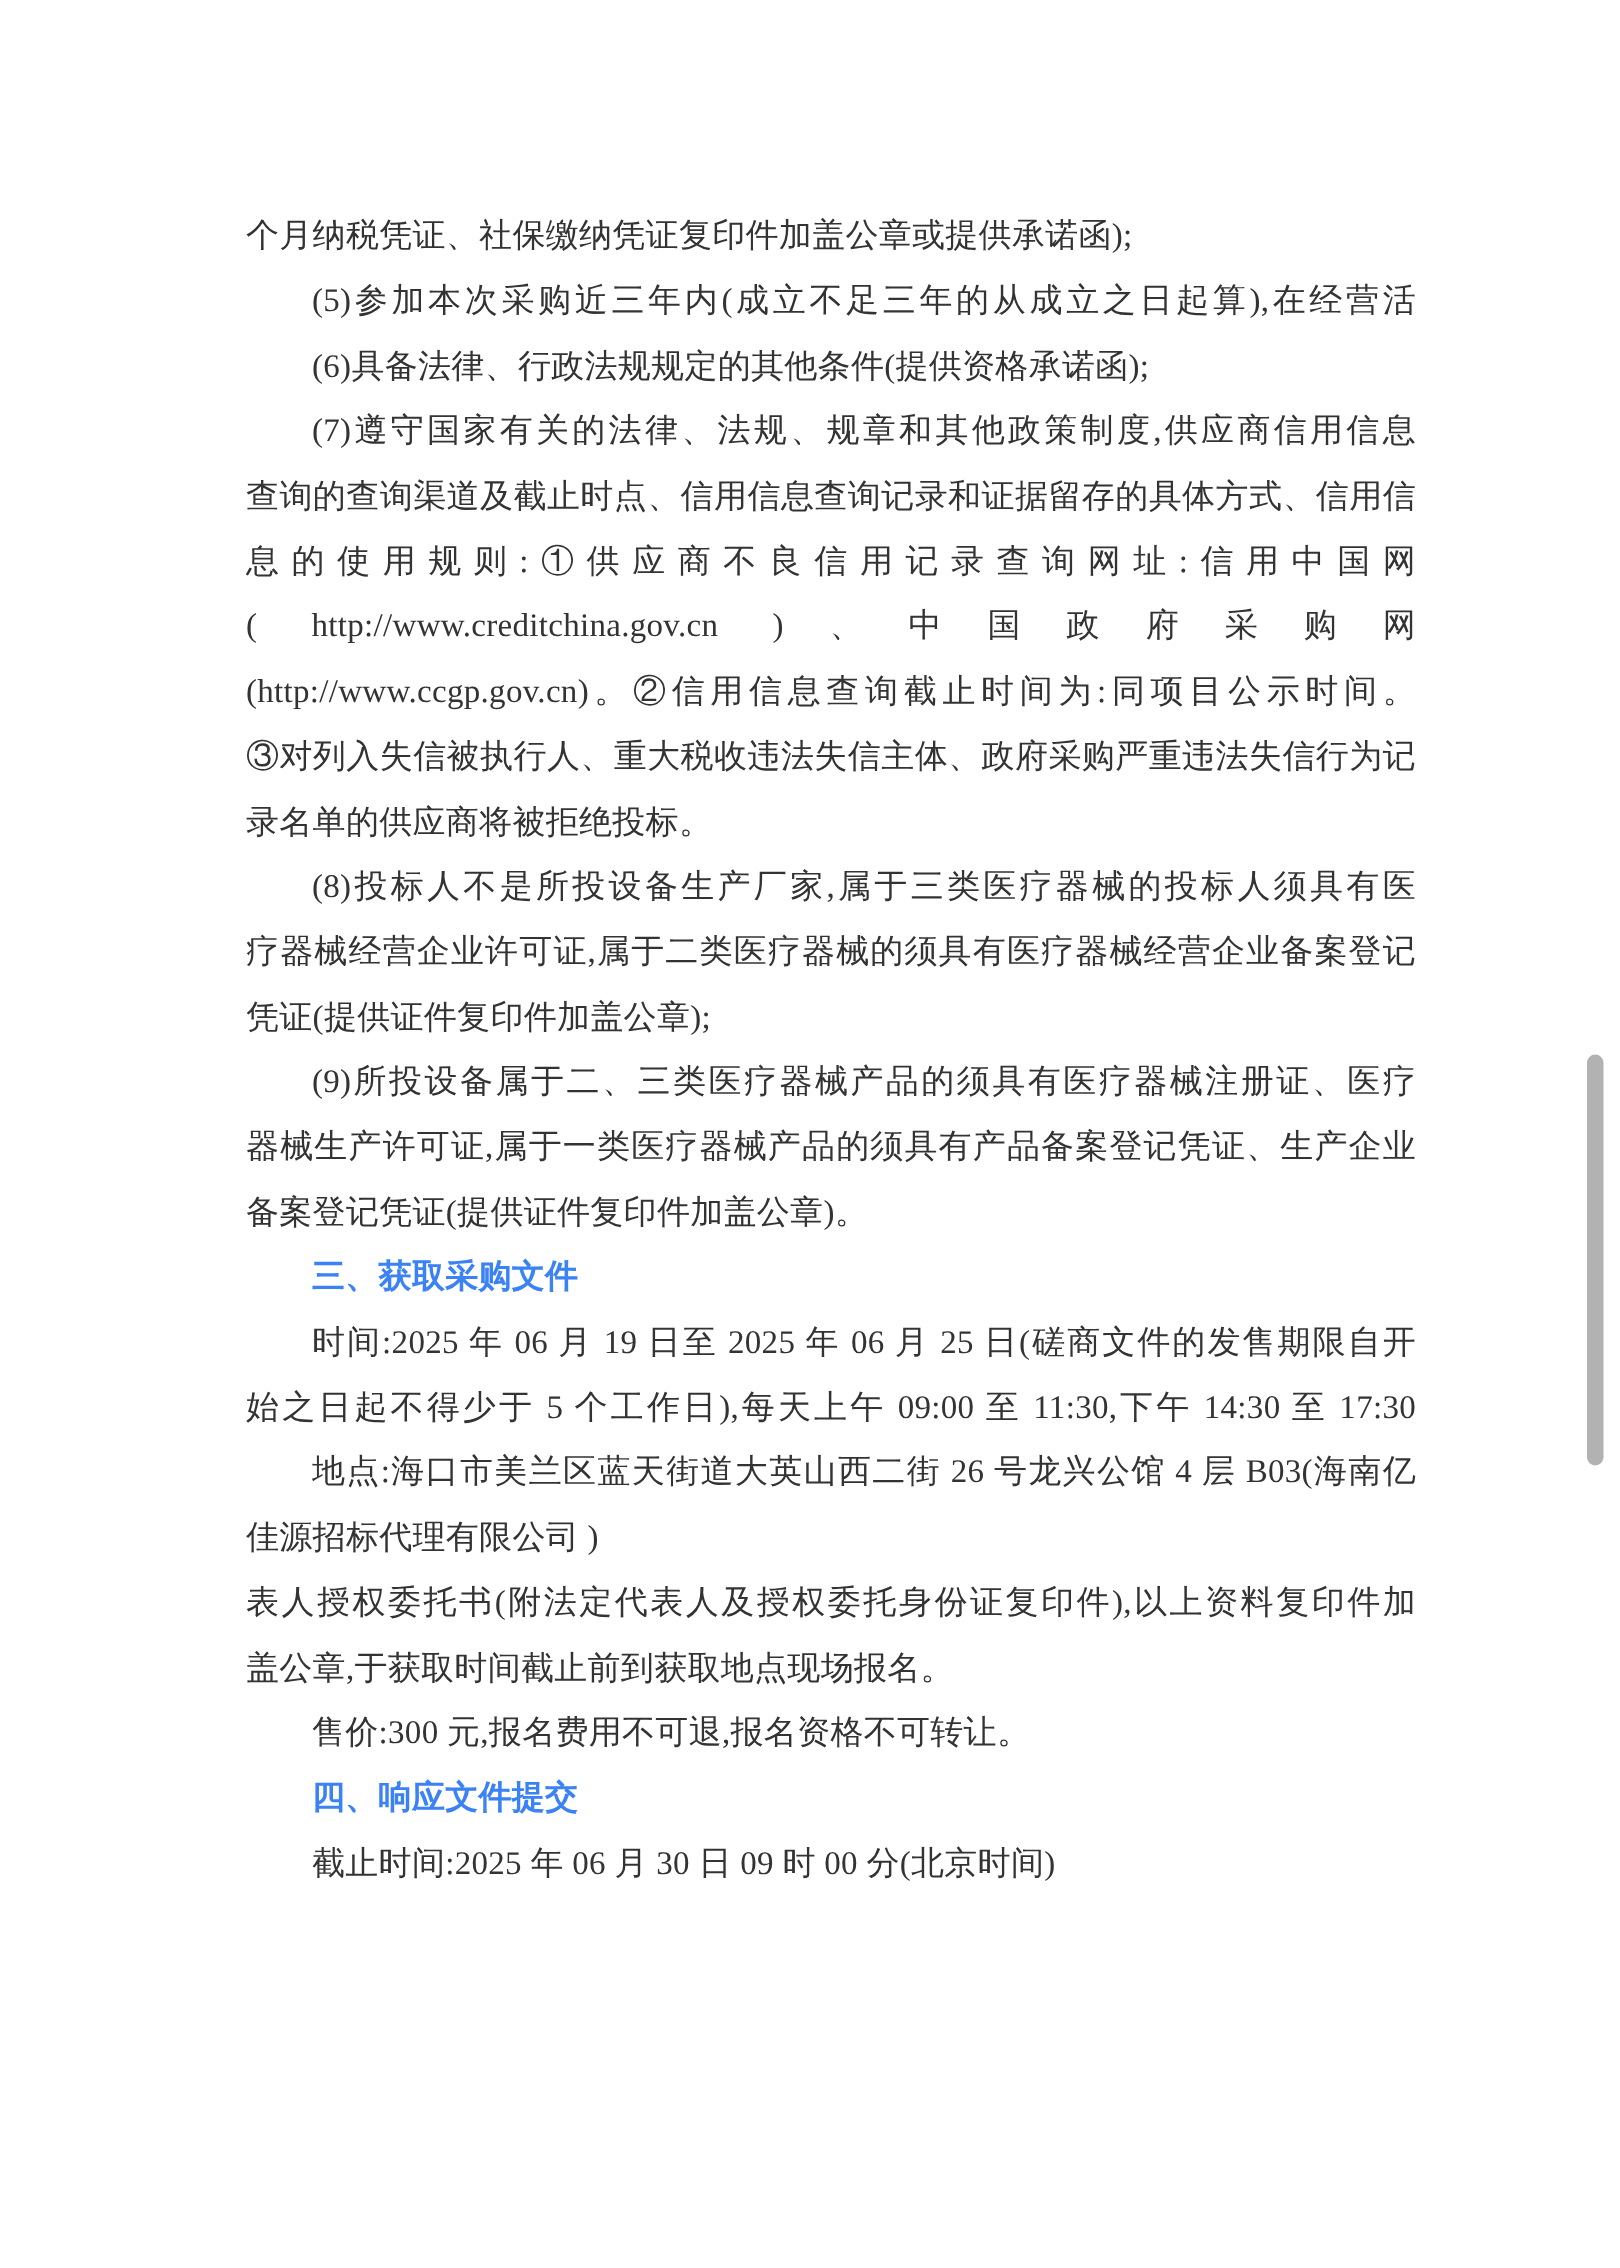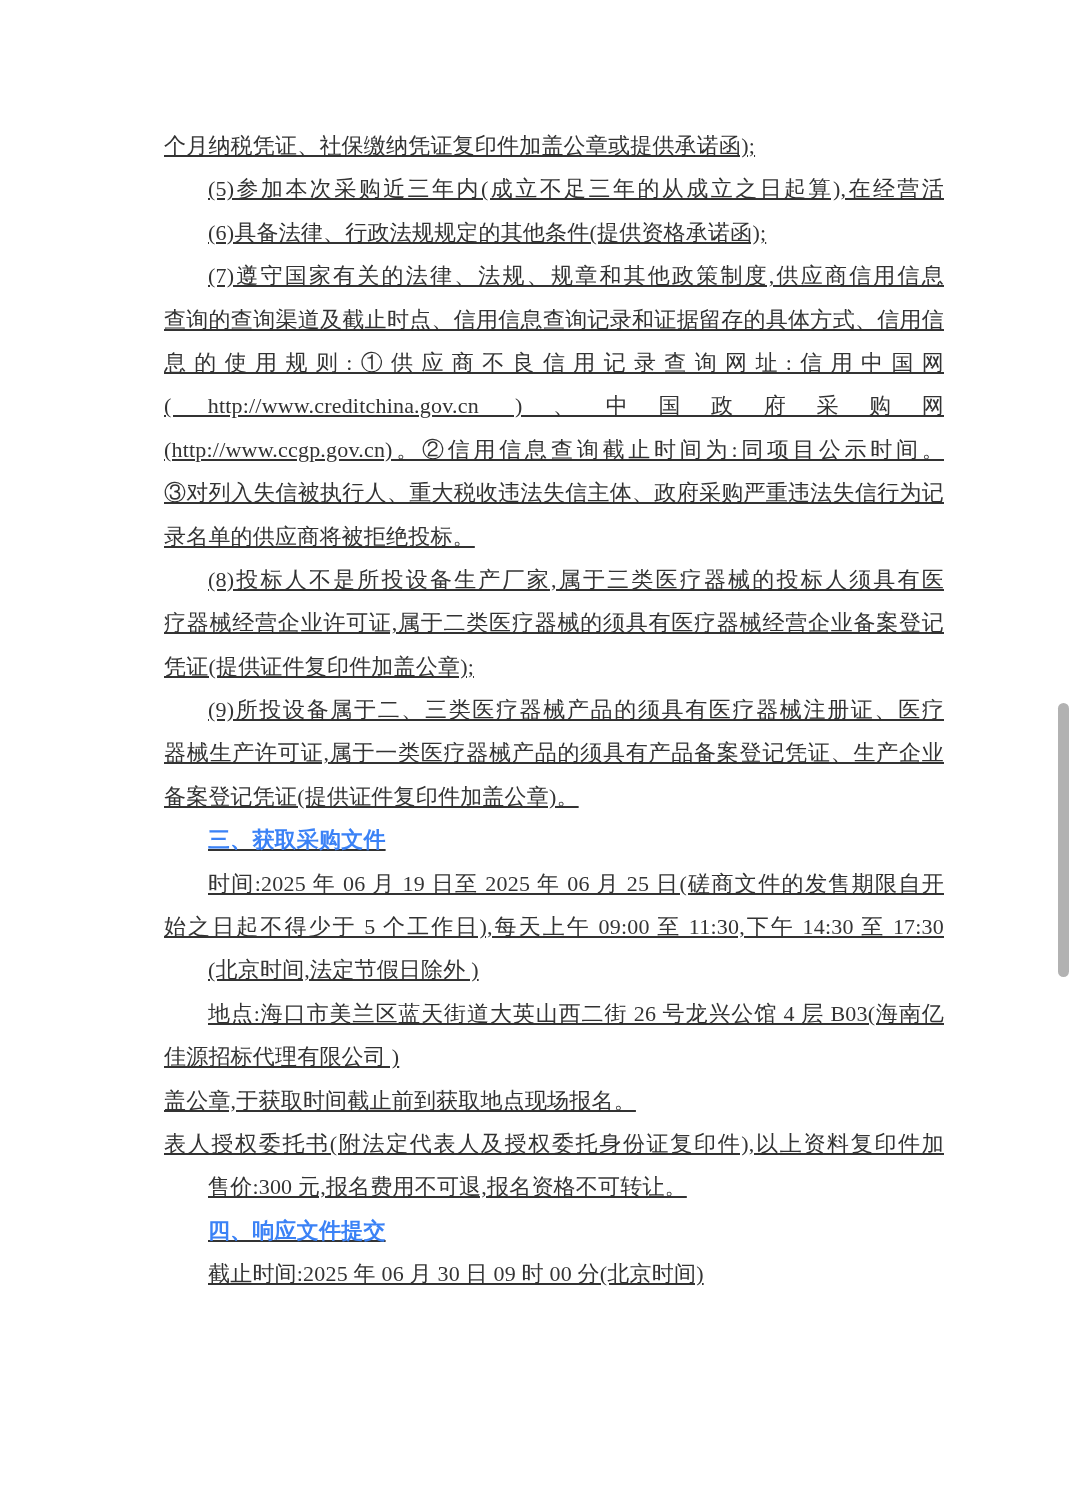--- a/index.html
+++ b/index.html
@@ -12,27 +12,26 @@
     font-family: "Liberation Serif", "DejaVu Serif", serif;
   }
   .page {
     position: absolute;
     inset: 0;
     background: #ffffff;
   }
   .doc-body {
     position: absolute;
     left: 164px;
-    top: 124px;
+    top: 135px;
     width: 780px;
     font-size: 22px;
     line-height: 43.4px;
     color: #333333;
     letter-spacing: 0.2px;
-    text-decoration: underline;
   }
   .line {
     height: 43.4px;
     overflow: hidden;
     text-align: left;
   }
   .line.first { text-indent: 2em; }
   .line.fill {
     text-align: justify;
     text-align-last: justify;
@@ -69,23 +68,22 @@
       <div class="line">录名单的供应商将被拒绝投标。</div>
       <div class="line first fill">(8)投标人不是所投设备生产厂家,属于三类医疗器械的投标人须具有医</div>
       <div class="line fill">疗器械经营企业许可证,属于二类医疗器械的须具有医疗器械经营企业备案登记</div>
       <div class="line">凭证(提供证件复印件加盖公章);</div>
       <div class="line first fill">(9)所投设备属于二、三类医疗器械产品的须具有医疗器械注册证、医疗</div>
       <div class="line fill">器械生产许可证,属于一类医疗器械产品的须具有产品备案登记凭证、生产企业</div>
       <div class="line">备案登记凭证(提供证件复印件加盖公章)。</div>
       <div class="line first bold">三、获取采购文件</div>
       <div class="line first fill">时间:2025 年 06 月 19 日至 2025 年 06 月 25 日(磋商文件的发售期限自开</div>
       <div class="line fill">始之日起不得少于 5 个工作日),每天上午 09:00 至 11:30,下午 14:30 至 17:30</div>
-      <div class="line first">(北京时间,法定节假日除外 )</div>
       <div class="line first fill">地点:海口市美兰区蓝天街道大英山西二街 26 号龙兴公馆 4 层 B03(海南亿</div>
       <div class="line">佳源招标代理有限公司 )</div>
+      <div class="line fill">表人授权委托书(附法定代表人及授权委托身份证复印件),以上资料复印件加</div>
       <div class="line">盖公章,于获取时间截止前到获取地点现场报名。</div>
-      <div class="line fill">表人授权委托书(附法定代表人及授权委托身份证复印件),以上资料复印件加</div>
       <div class="line first">售价:300 元,报名费用不可退,报名资格不可转让。</div>
       <div class="line first bold">四、响应文件提交</div>
       <div class="line first">截止时间:2025 年 06 月 30 日 09 时 00 分(北京时间)</div>
     </div>
   <div class="scrollbar-thumb"></div>
 </div>
 
 </body></html>

